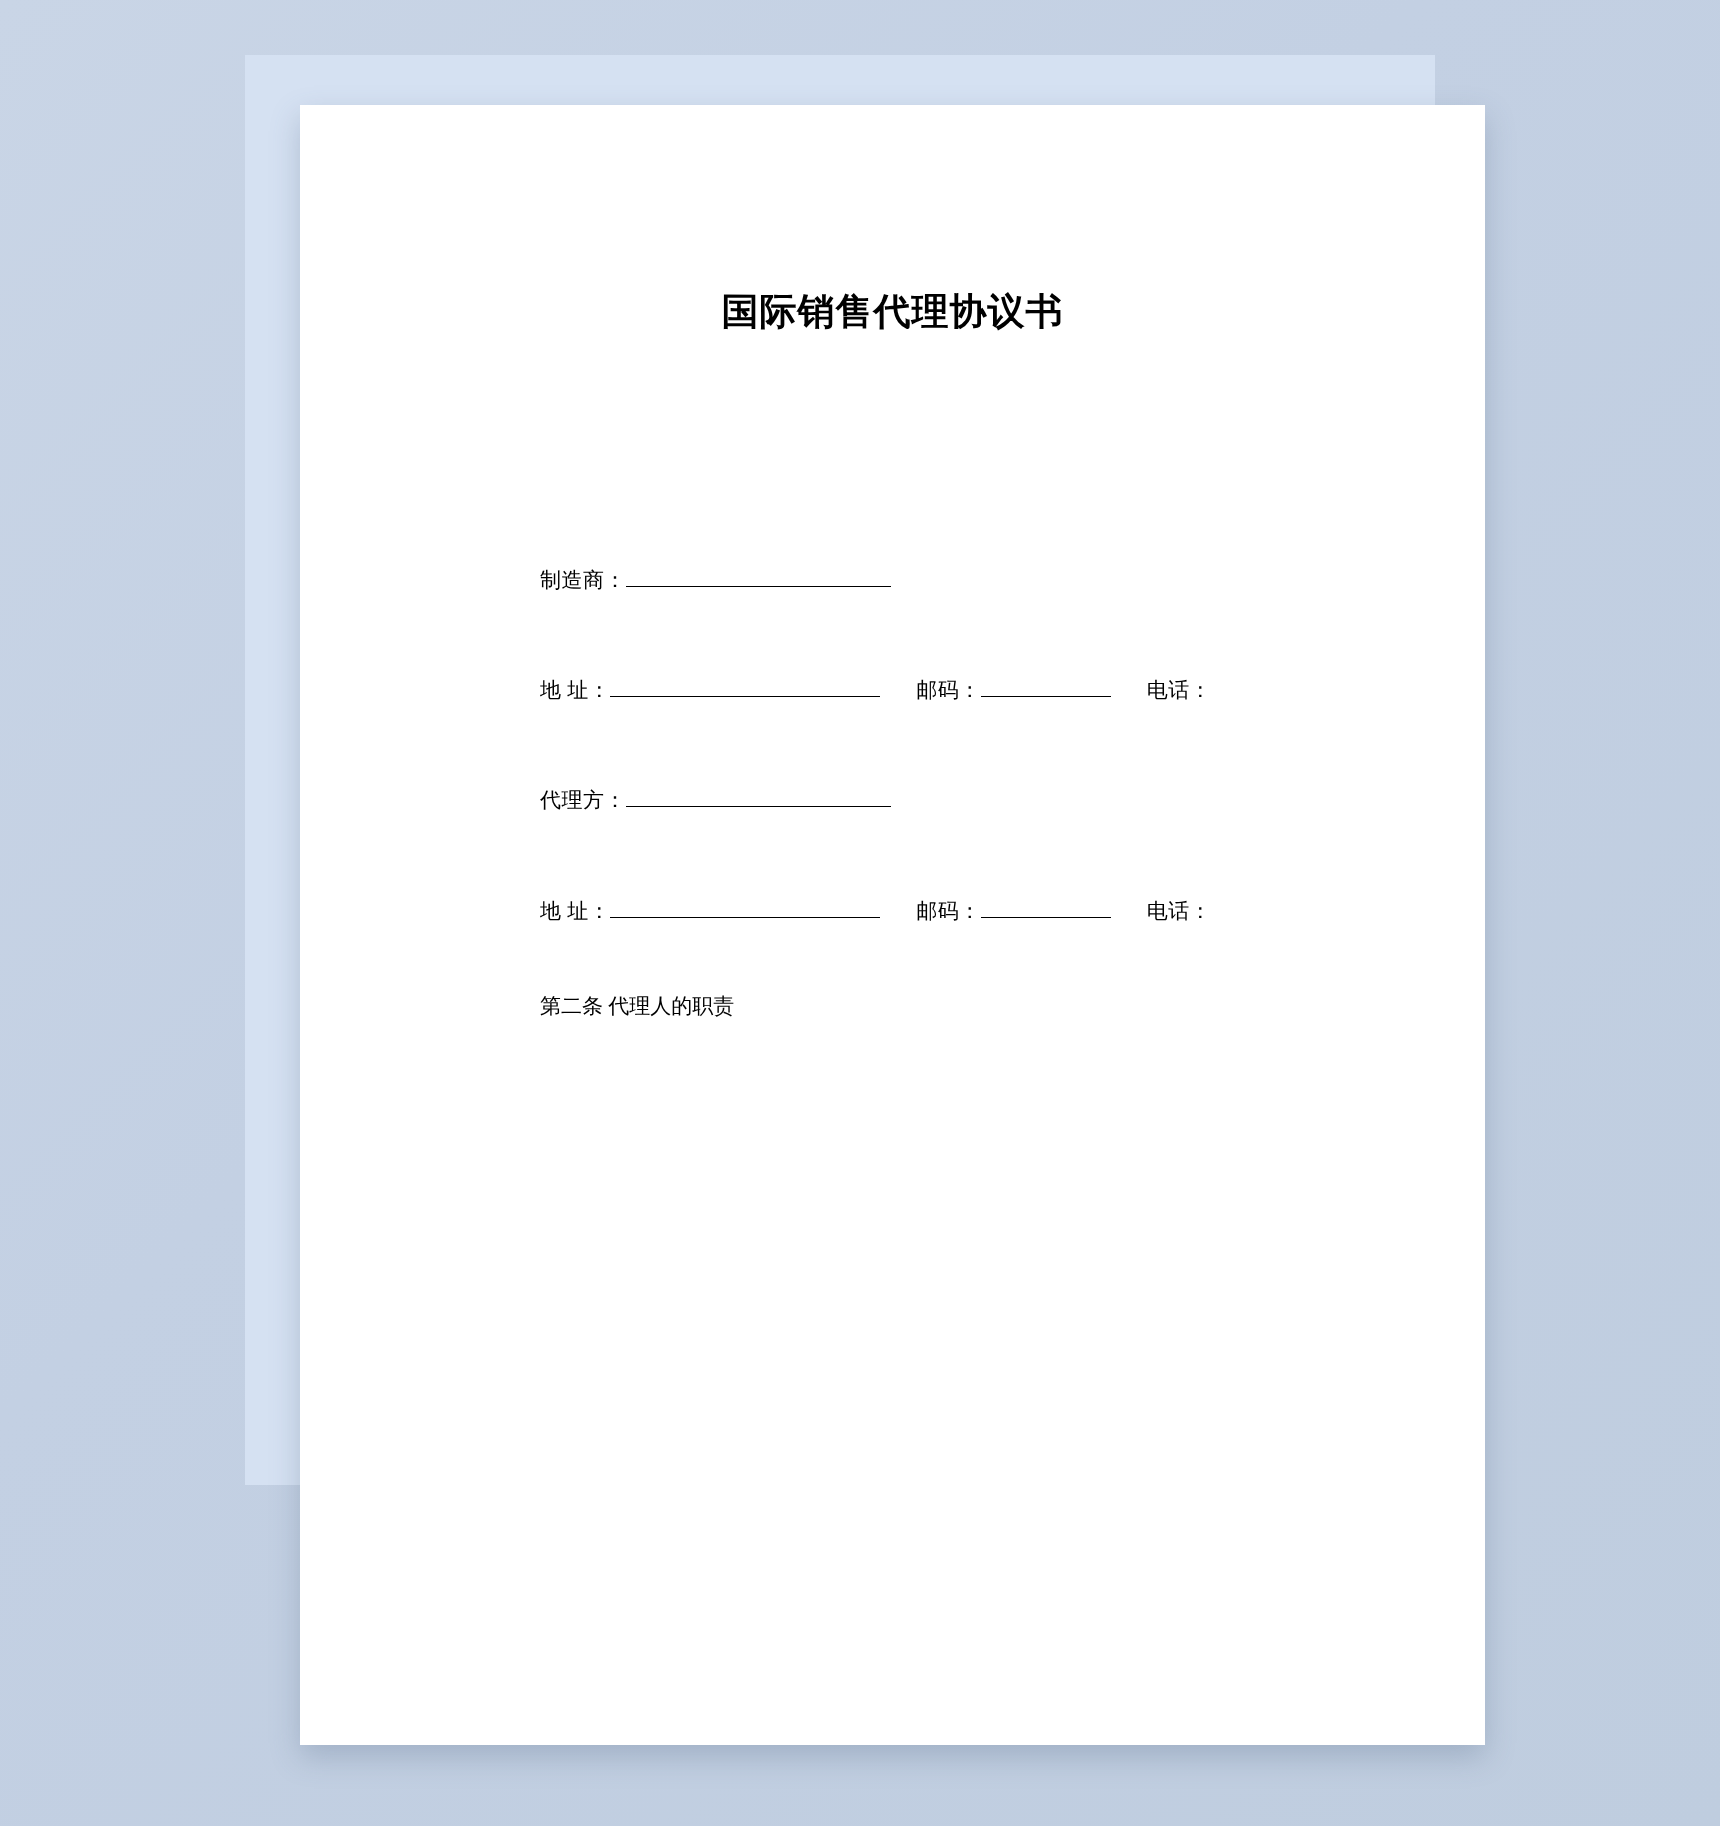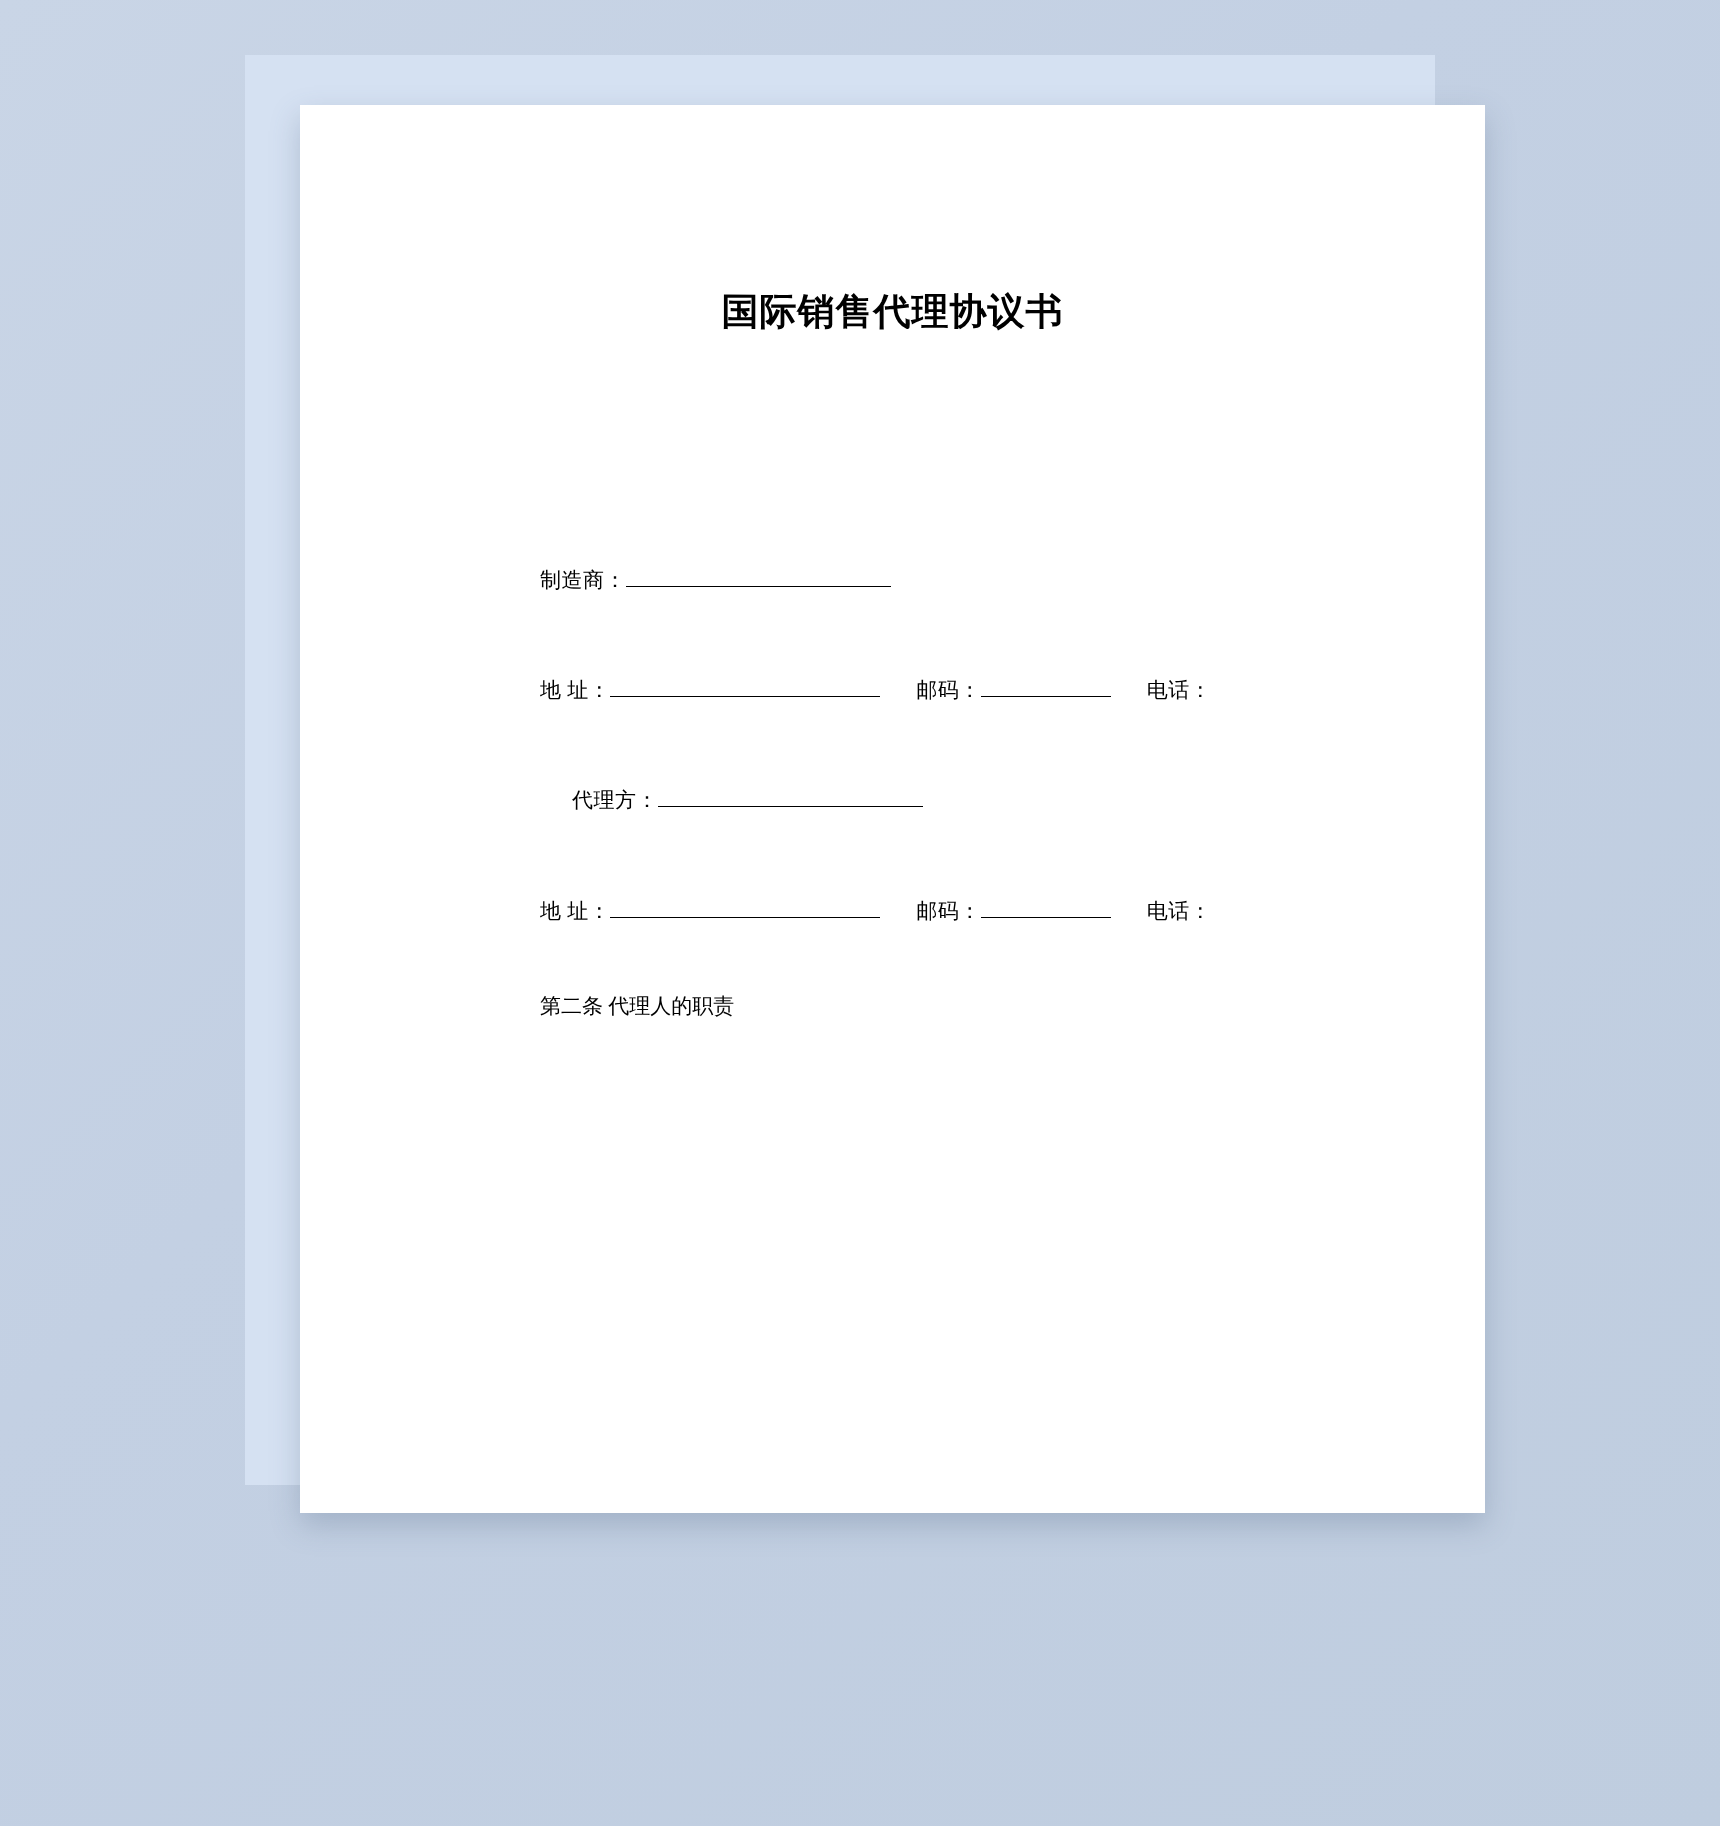--- a/index.html
+++ b/index.html
@@ -31,21 +31,21 @@
     height: 1430px;
     background: #d5e1f2;
   }
 
   
   .page {
     position: absolute;
     left: 300px;
     top: 105px;
     width: 1185px;
-    height: 1408px;
+    height: 1640px;
     background: #ffffff;
     box-shadow: 0 12px 28px rgba(80, 100, 130, 0.28);
   }
 
   .page-inner {
     position: absolute;
     left: 0;
     top: 0;
     right: 0;
     bottom: 0;
@@ -70,21 +70,21 @@
 
   .field-row {
     font-size: 21px;
     color: #000;
     line-height: 1.2;
     white-space: nowrap;
   }
 
   .row-gap-1 { margin-top: 228px; }
   .row-gap-2 { margin-top: 82px; }
-  .row-gap-3 { margin-top: 82px; margin-left: 32px; }
+  .row-gap-3 { margin-top: 82px; }
   .row-gap-4 { margin-top: 82px; }
 
   .label { letter-spacing: 0.5px; }
 
   .blank {
     display: inline-block;
     border-bottom: 1px solid #000;
     vertical-align: baseline;
     height: 1em;
   }

